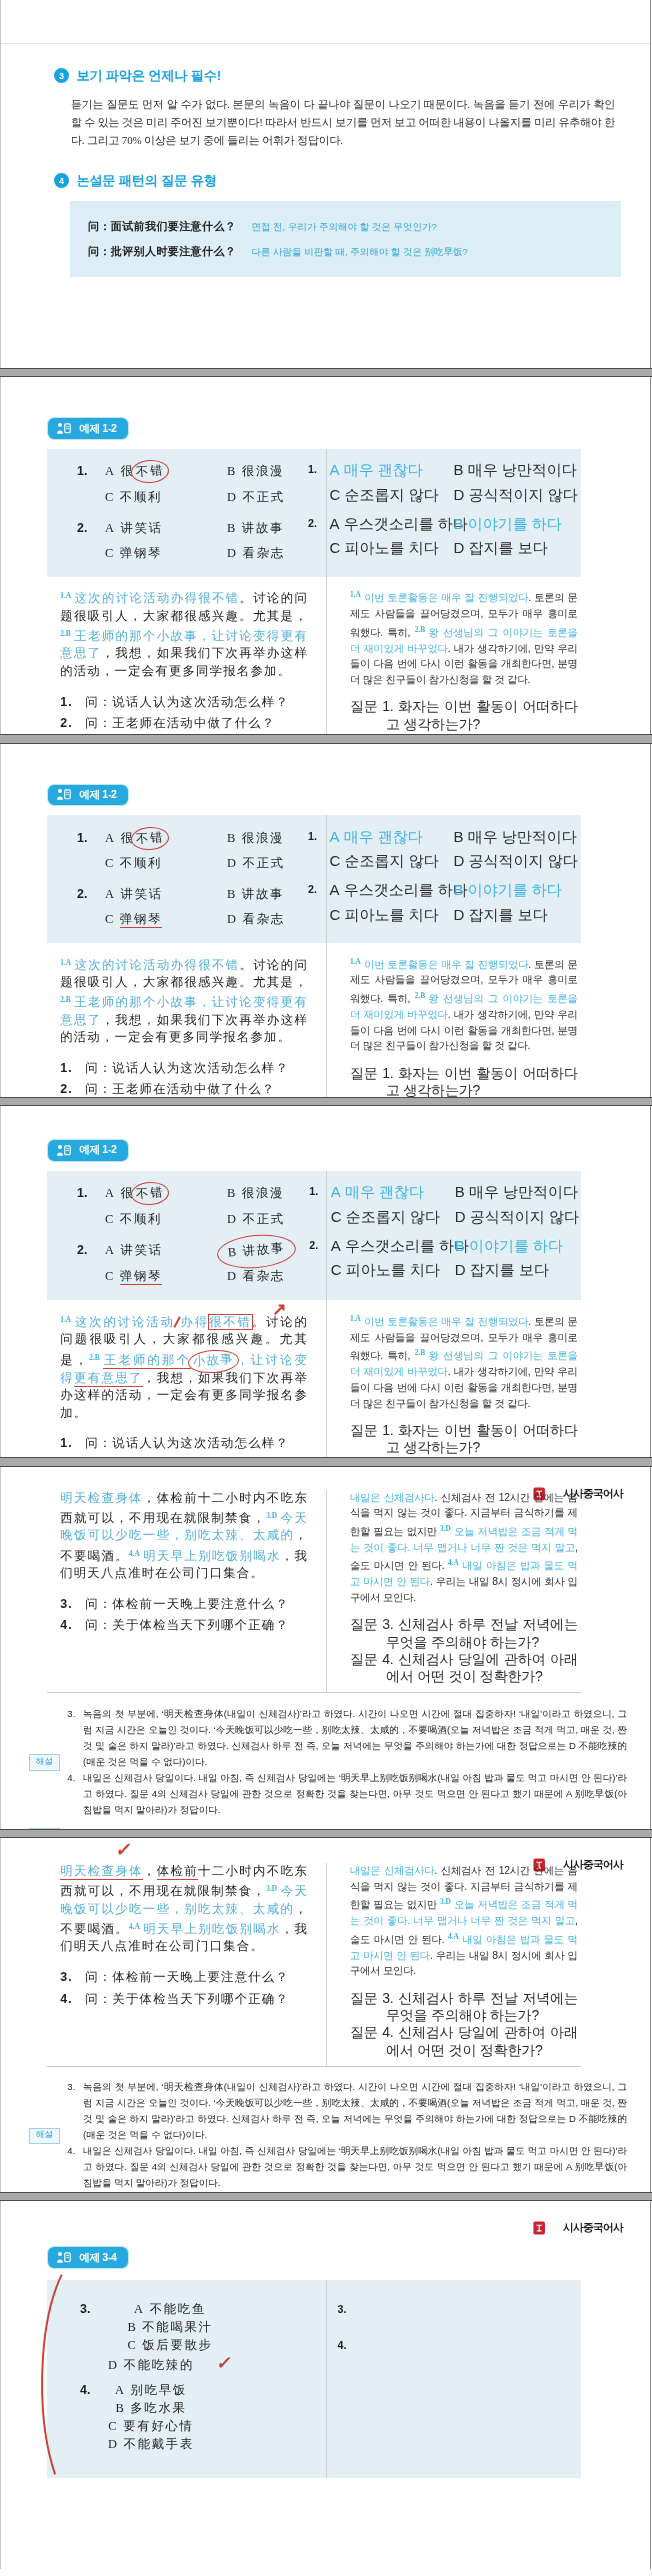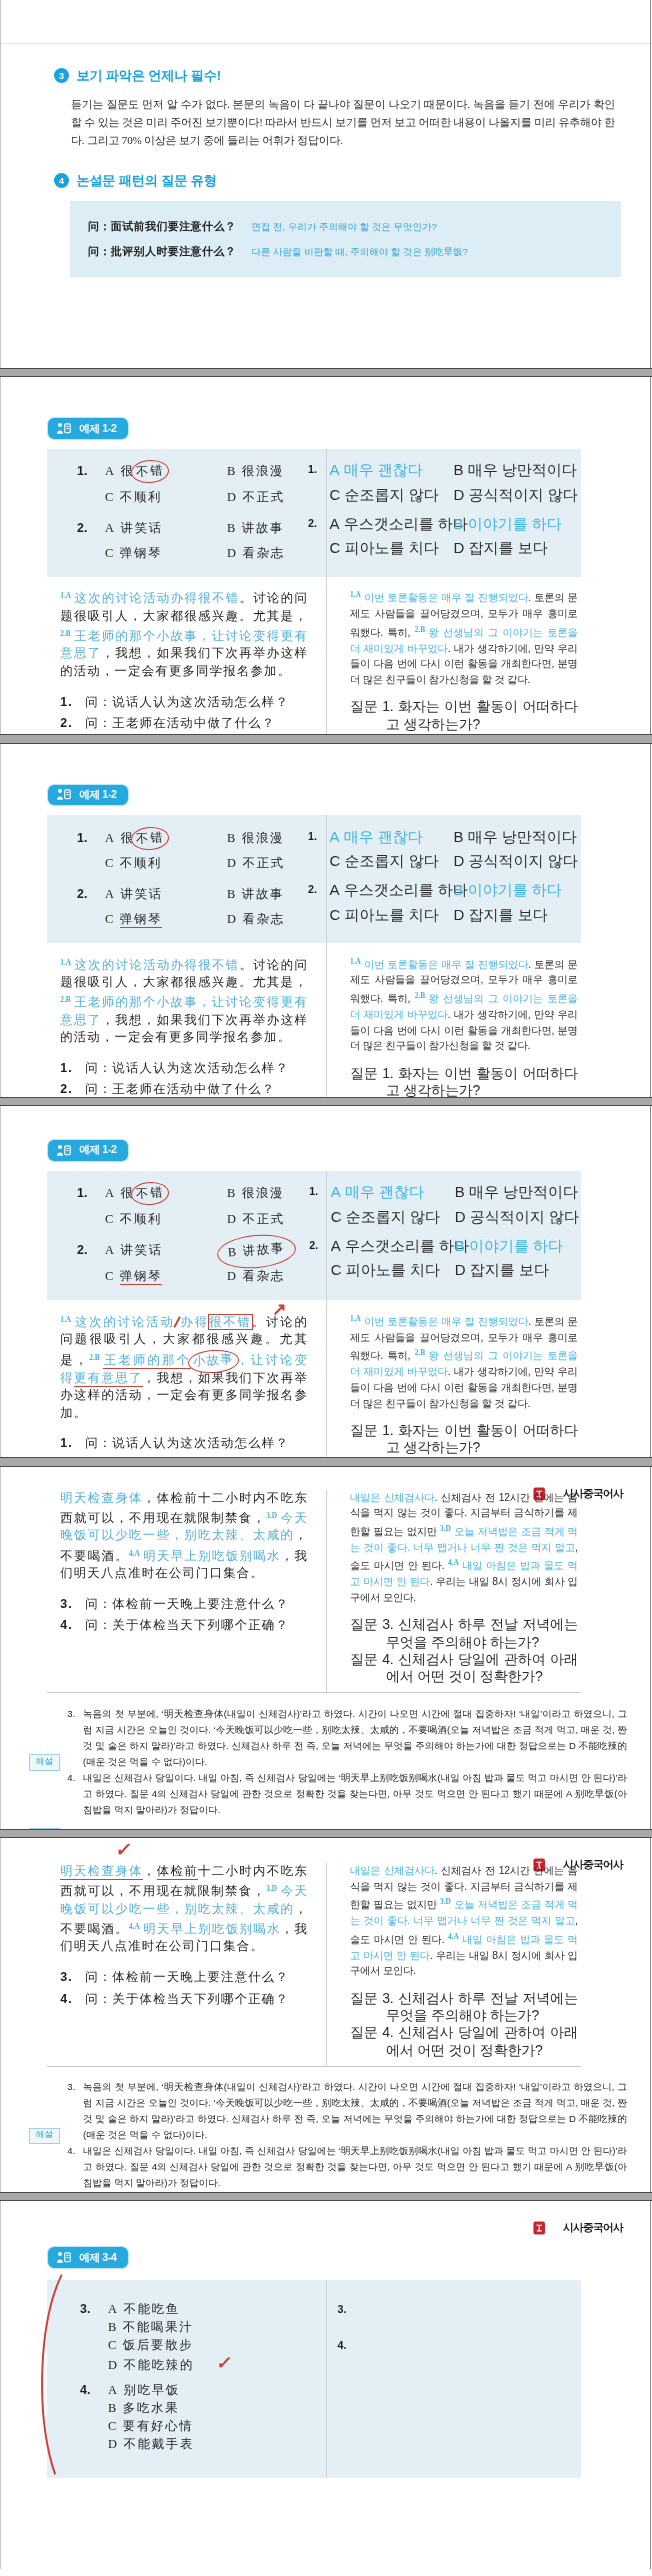--- a/index.html
+++ b/index.html
@@ -107,21 +107,21 @@
   .logo-top56 { top:20px; }
   .logo-text { font-size:10.7px; font-weight:bold; color:#1a1a1a; letter-spacing:-0.7px; }
 
   
   .optbox34 { position:relative; background:#e4eff5; display:flex; margin:10.7px 0 0 46px; width:534px;
               padding:20px 0 25px; }
   .optbox34 .col-l { padding-left:33px; }
   .optbox34 .col-r { padding-left:11.6px; }
   .stackq { display:flex; }
   .stackq .qn { line-height:18px; }
-  .stack-zh { line-height:18px; }
+  .stack-zh { line-height:18px;text-align:center; }
   .stack-zh .opt-zh { display:block; }
   .stack-ko { line-height:15.4px; }
   .stack-ko .opt-ko { display:block; }
   .gap-l { margin-top:7.4px; }
   .gap-r { margin-top:18px; }
 </style>
 </head>
 <body>
 
 <section class="sheet h1">

